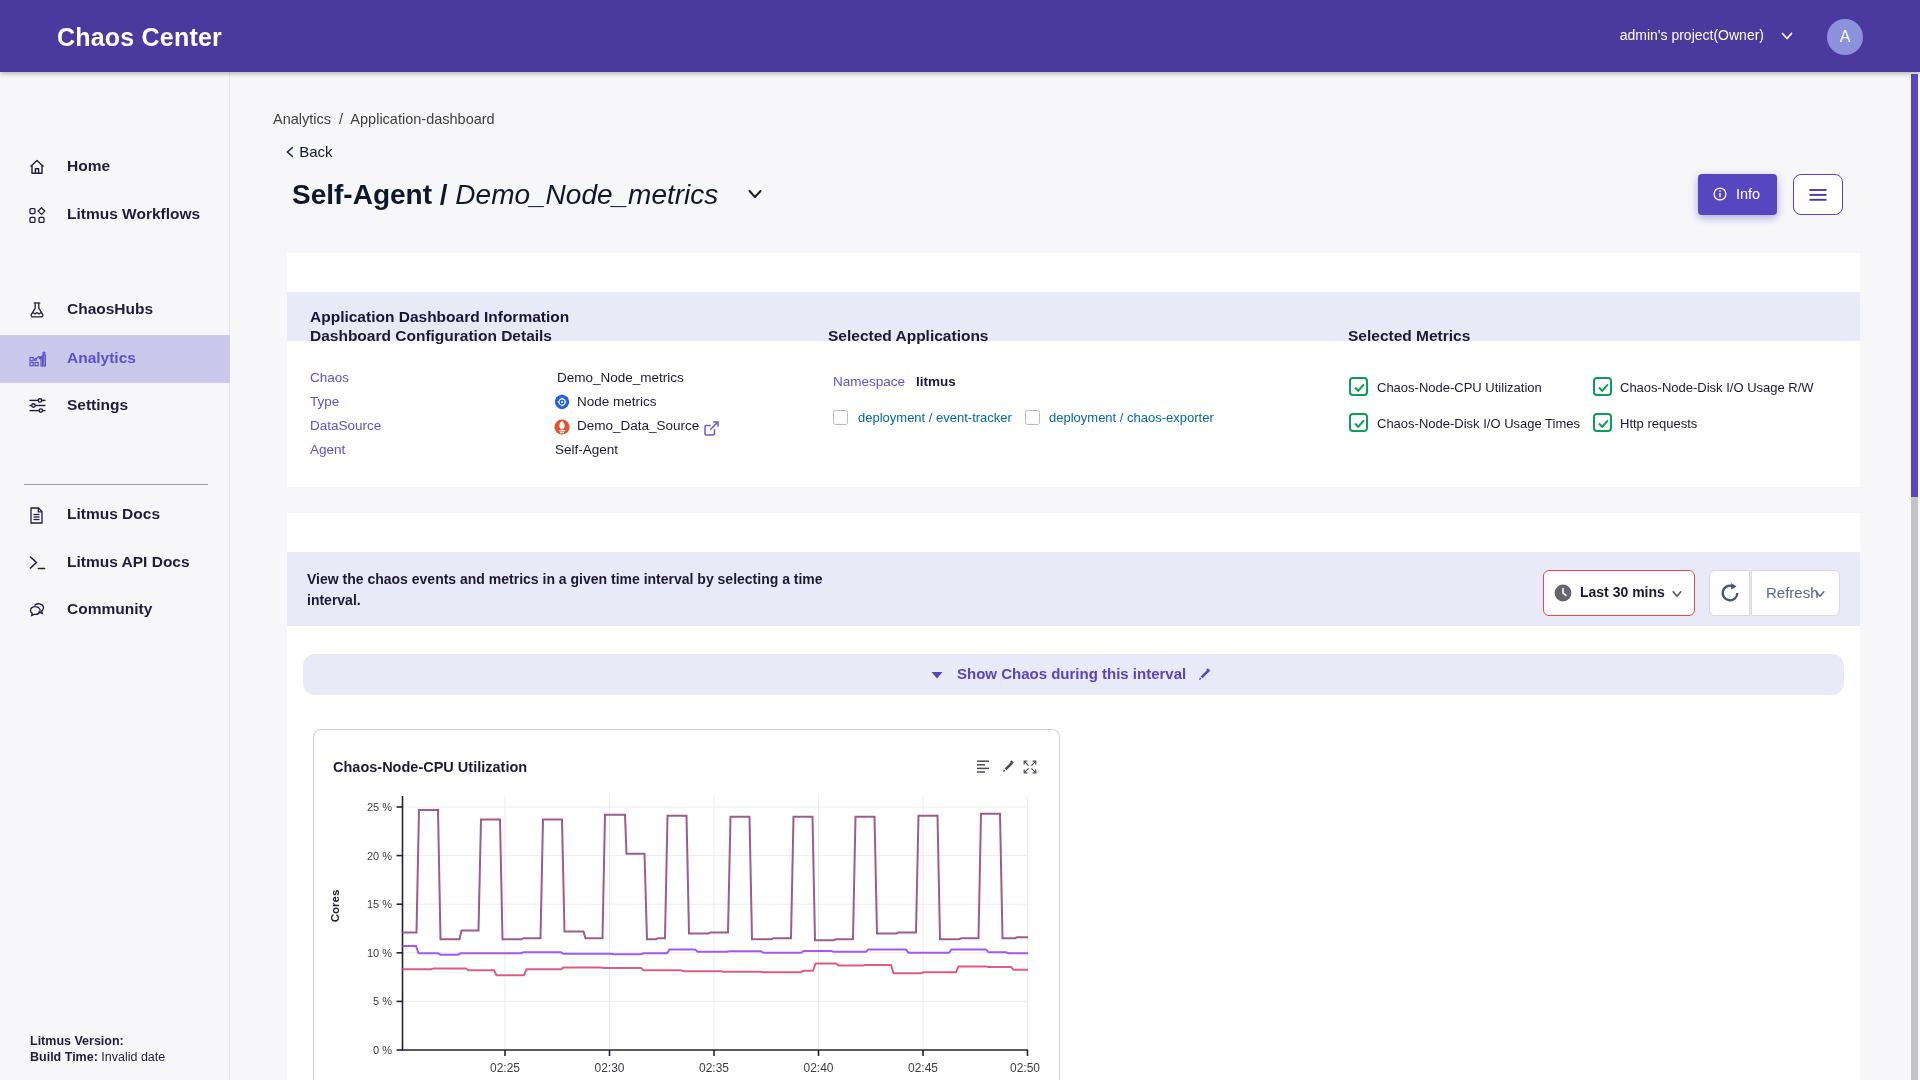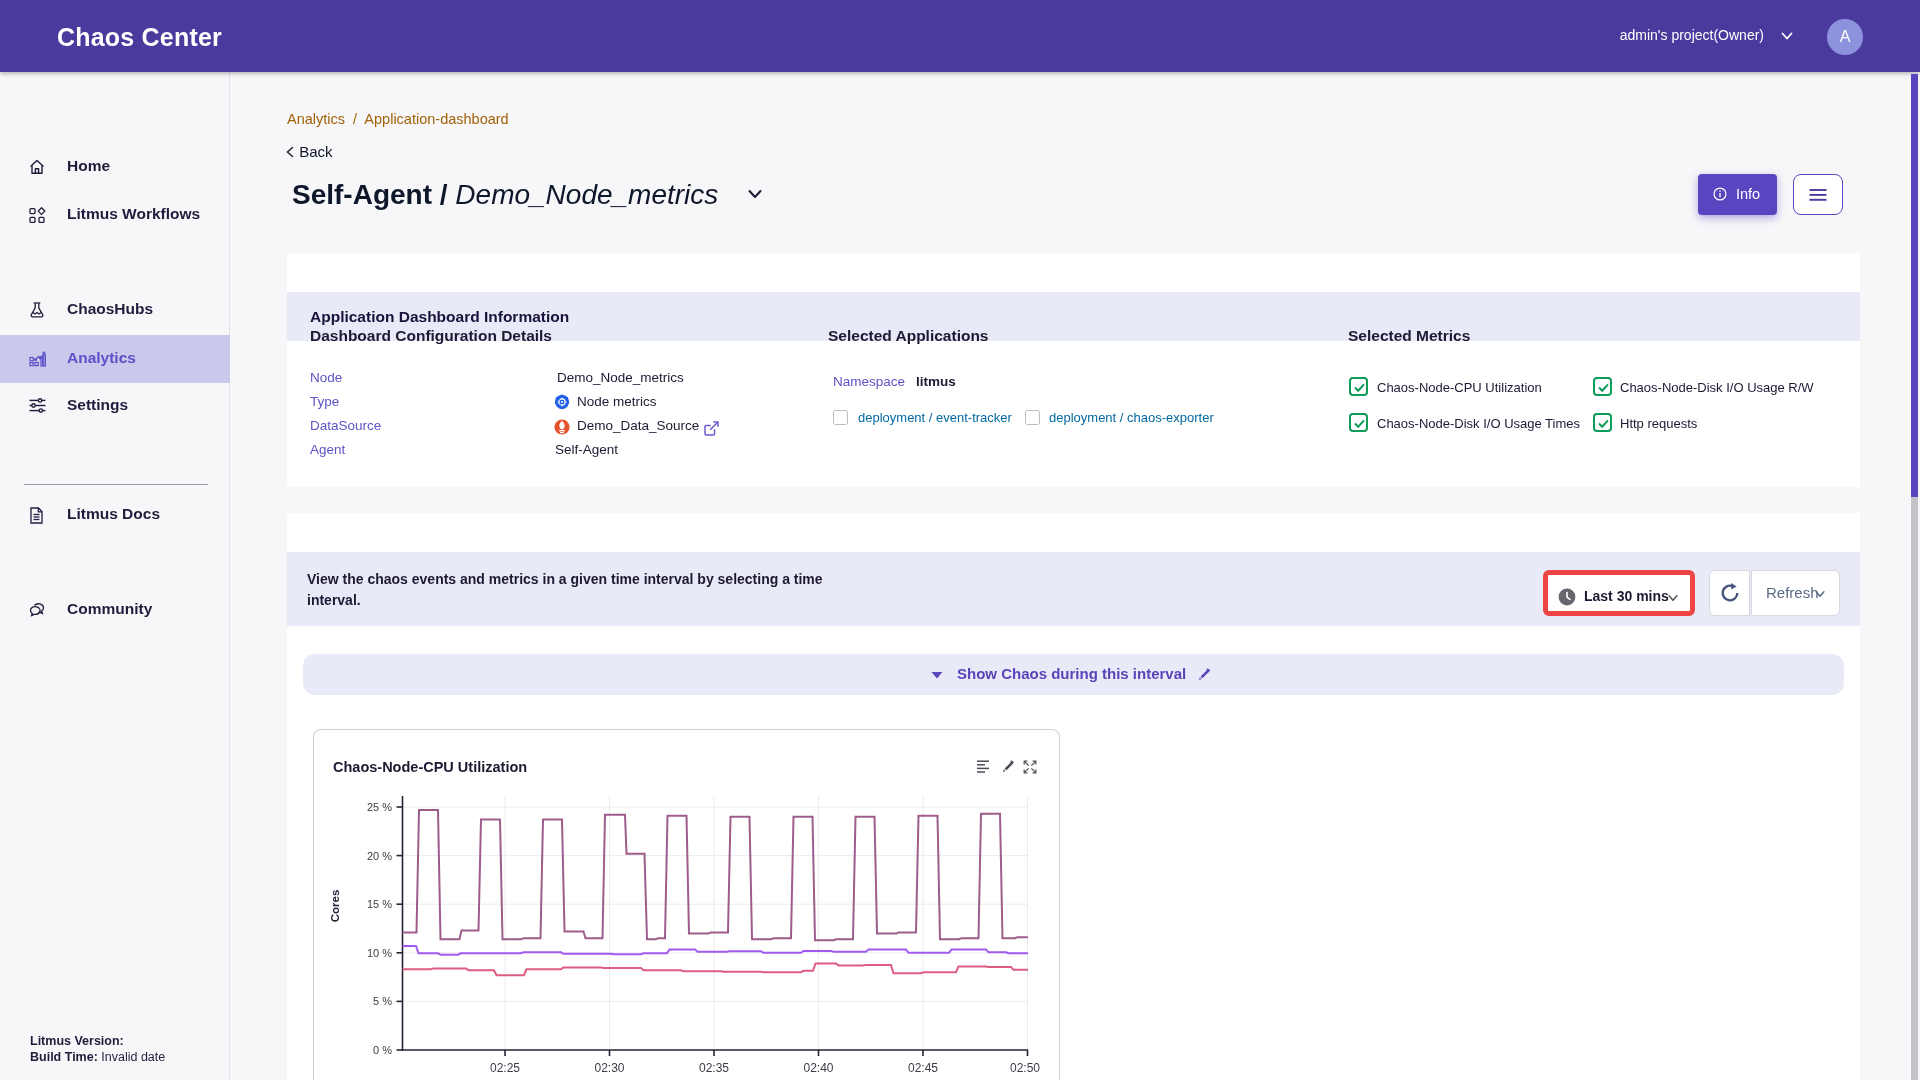--- a/index.html
+++ b/index.html
@@ -12,21 +12,21 @@
   .hdr-caret { position:absolute; right:126px; top:29px; }
   .avatar { position:absolute; right:57px; top:19px; width:36px; height:36px; border-radius:50%; background:#8c92db; color:#fff; font-size:16px; text-align:center; line-height:36px; }
   .sidebar { left:0; top:72px; width:230px; height:1008px; background:#f7f7f9; border-right:1px solid #e2e2e8; z-index:10; }
   .sitem { position:absolute; left:0; width:230px; height:48px; }
   .sitem .ic { position:absolute; left:29px; top:16px; width:16px; height:16px; }
   .sitem .tx { position:absolute; left:67px; top:14px; font-size:15.5px; font-weight:600; color:#201d3c; }
   .sitem.active { background:#cac8eb; }
   .sitem.active .tx { color:#5b51c9; }
   .sdiv { position:absolute; left:24px; width:184px; height:0; border-top:1.6px solid #9a9aa6; }
   .sver { position:absolute; left:30px; font-size:12.5px; color:#201d3c; }
-  .crumb { left:287px; top:111px; font-size:14.5px; color:#a16207; }
+  .crumb { left:273px; top:111px; font-size:14.5px; color:#404040; }
   .back { left:285px; top:143px; font-size:15px; color:#0f172a;text-align:center; }
   .title { left:292px; top:179px; font-size:28px; color:#0f172a; }
   .title b { font-weight:bold; }
   .title i { font-weight:500; }
   .infobtn { left:1698px; top:174px; width:79px; height:41px; background:#5746c0; border-radius:4px; box-shadow:0 3px 8px rgba(87,70,192,.45); color:#fff; font-size:14.5px; }
   .menubtn { left:1793px; top:174px; width:50px; height:41px; background:#fff; border:1.6px solid #5746c0; border-radius:8px; }
   .card1 { left:287px; top:253px; width:1573px; height:234px; background:#fff; }
   .lavbar { background:#e8eaf7;margin-top:39px; }
   .card1 .hd { position:absolute; left:0; top:0; width:1573px; height:49px; }
   .card1 .hd span { position:absolute; left:23px; top:16px; font-size:15.5px; font-weight:bold; color:#19123b; }
@@ -119,20 +119,29 @@
           <g fill="none" stroke="#201d3c" stroke-width="1.3">
             <path d="M2 1 H9.5 L13 4.5 V16 H2 Z"></path>
             <path d="M9.3 1.2 V4.8 H12.8"></path>
             <line x1="4.5" y1="7.5" x2="10.5" y2="7.5"></line>
             <line x1="4.5" y1="10" x2="10.5" y2="10"></line>
             <line x1="4.5" y1="12.5" x2="10.5" y2="12.5"></line>
           </g>
         </svg></span>
       <span class="tx">Litmus Docs</span>
     </div>
+  <div class="sitem" style="top:467px">
+      <span class="ic"><svg width="17" height="15" viewBox="0 0 17 15">
+          <g fill="none" stroke="#201d3c" stroke-width="1.6" stroke-linecap="round" stroke-linejoin="round">
+            <path d="M1.5 2 L7.5 7.5 L1.5 13"></path>
+            <line x1="9.5" y1="13.5" x2="15.5" y2="13.5"></line>
+          </g>
+        </svg></span>
+      <span class="tx">Litmus API Docs</span>
+    </div>
   <div class="sitem" style="top:514px">
       <span class="ic"><svg width="17" height="16" viewBox="0 0 17 16">
           <g fill="none" stroke="#201d3c" stroke-width="1.3">
             <path d="M5.5 3.5 A5 4.2 0 0 1 14.5 5.8 A5 4.2 0 0 1 12.6 9 L13.4 11.5 L10.6 10.2 A5.5 4.5 0 0 1 9.5 10"></path>
             <path d="M8 5 A4.5 3.8 0 0 0 1.5 8.4 A4.5 3.8 0 0 0 3.2 11.3 L2.6 13.6 L5.2 12.3 A5 4 0 0 0 11 9.5 A4.5 3.8 0 0 0 8 5 Z"></path>
           </g>
         </svg></span>
       <span class="tx">Community</span>
     </div>
   <div class="sver" style="top:962px"><b>Litmus Version:</b></div>
@@ -175,21 +184,21 @@
     </svg>
 </div>
 
 <div class="abs card1">
   <div class="hd lavbar">
       <span>Application Dashboard Information</span>
     </div>
   <div class="sechead" style="left:23px">Dashboard Configuration Details</div>
   <div class="sechead" style="left:541px">Selected Applications</div>
   <div class="sechead" style="left:1061px">Selected Metrics</div>
-  <div class="lbl" style="top:117px">Node</div>
+  <div class="lbl" style="top:117px">Chaos</div>
   <div class="lbl" style="top:141px">Type</div>
   <div class="lbl" style="top:165px">DataSource</div>
   <div class="lbl" style="top:189px">Agent</div>
   <div class="val" style="left:270px;top:117px">Demo_Node_metrics</div>
   <div class="val" style="left:290px;top:141px">Node metrics</div>
   <div class="val" style="left:290px;top:165px">Demo_Data_Source</div>
   <div class="val" style="left:268px;top:189px">Self-Agent</div>
   <span style="position:absolute;left:267px;top:141px"><svg width="16" height="16" viewBox="0 0 16 16">
         <path d="M8 0.5 L10.8 1.6 L13.9 3.2 L14.9 6.4 L15.2 9 L13.5 12.2 L11 14.5 L8 15.2 L5 14.5 L2.5 12.2 L0.8 9 L1.1 6.4 L2.1 3.2 L5.2 1.6 Z" fill="#2160e8"></path>
         <circle cx="8" cy="8" r="3.1" fill="none" stroke="#fff" stroke-width="1.1"></circle>
@@ -242,21 +251,21 @@
       <svg width="15" height="15" viewBox="0 0 15 15">
         <path d="M3 7.5 L6.2 10.7 L12 4.3" fill="none" stroke="#0d9c59" stroke-width="2"></path>
       </svg>
     </div>
   <div class="mlbl" style="left:1333px;top:163px">Http requests</div>
 </div>
 
 <div class="abs card2">
   <div class="hd lavbar">
     <div class="intro">View the chaos events and metrics in a given time interval by selecting a time<br>interval.</div>
-    <div style="position:absolute;left:1256px;top:18px;width:152px;height:46px;background:#fff;border:5px solid #ef4444;border-radius:6px">
+    <div style="position:absolute;left:1256px;top:18px;width:152px;height:46px;background:#fff;border:1px solid #ef4444;border-radius:6px">
       <svg width="18" height="18" viewBox="0 0 18 18" style="position:absolute;left:10px;top:13px">
           <circle cx="9" cy="9" r="8.4" fill="#66666e"></circle>
           <path d="M9 4.6 V9 L12 11.4" fill="none" stroke="#fff" stroke-width="1.6" stroke-linecap="round"></path>
         </svg>
       <span style="position:absolute;left:36px;top:13px;font-size:14px;font-weight:600;color:#1d1933">Last 30 mins</span>
       <svg width="12" height="12" viewBox="0 0 14 14" style="position:absolute;right:11px;top:17px">
           <path d="M2.5 4.5 L7 9.5 L11.5 4.5" fill="none" stroke="#55555f" stroke-width="1.8" stroke-linecap="round" stroke-linejoin="round"></path>
         </svg>
     </div>
     <div style="position:absolute;left:1422px;top:18px;width:41px;height:46px;background:#fff;border:1px solid #d8d8de;border-radius:6px 0 0 6px">

